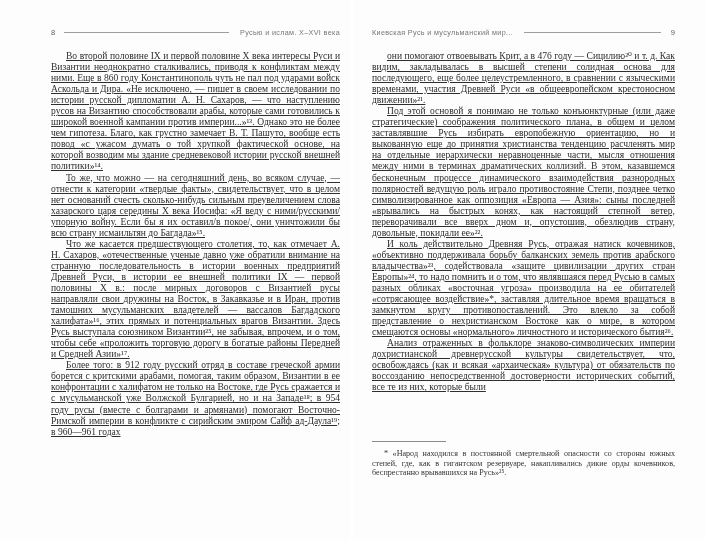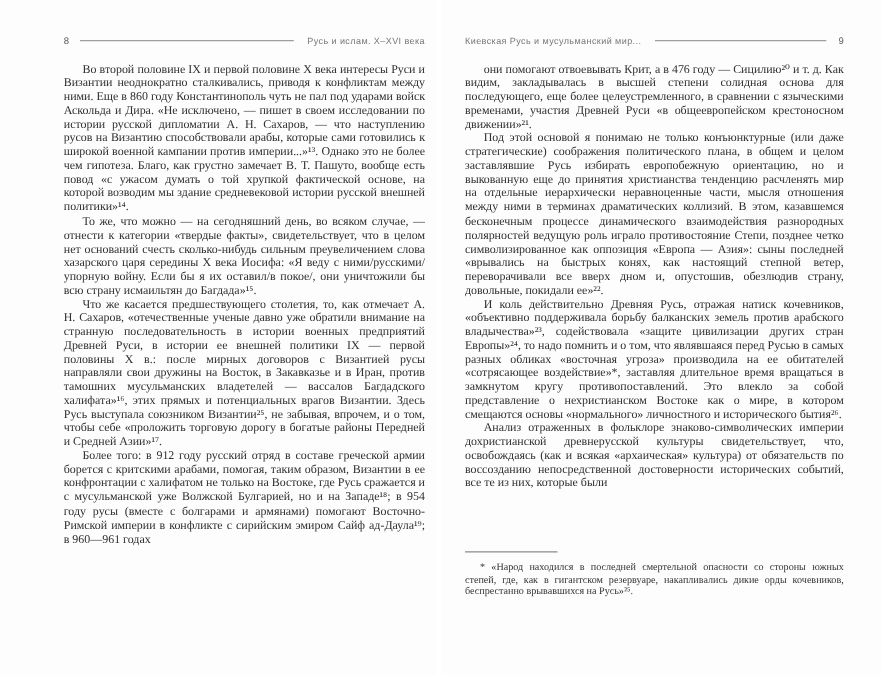--- a/index.html
+++ b/index.html
@@ -73,20 +73,21 @@
     text-align: justify;
     hyphens: manual;
     color: #2f2f2f;
   }
   .page-right .body { margin-top: 10px; }
 
   .body p {
     margin: 0;
     text-indent: 15px;
     text-align: justify;
+    text-decoration: underline;
   }
 
   
   .footnote-zone {
     position: absolute;
     left: 19px;
     right: 30px;
     bottom: 62px;
   }
   .fn-rule {
@@ -118,21 +119,21 @@
 </head>
 <body>
 
 <div class="spread">
 
   <div class="page page-left">
 
     <div class="runhead runhead-left">
       <span class="folio">8</span>
       <span class="rule"></span>
-      <span class="title">Русь и ислам. X–XVI века</span>
+      <span class="title">Русью и ислам. X–XVI века</span>
     </div>
 
     <div class="body">
       <p>Во второй половине IX и первой половине X века интересы Руси и Византии неоднократно сталкивались, приводя к конфликтам между ними. Еще в 860 году Константинополь чуть не пал под ударами войск Аскольда и Дира. «Не исключено, — пишет в своем исследовании по истории русской дипломатии А. Н. Сахаров, — что наступлению русов на Византию способствовали арабы, которые сами готовились к широкой военной кампании против империи...»¹³. Однако это не более чем гипотеза. Благо, как грустно замечает В. Т. Пашуто, вообще есть повод «с ужасом думать о той хрупкой фактической основе, на которой возводим мы здание средневековой истории русской внешней политики»¹⁴.</p>
       <p>То же, что можно — на сегодняшний день, во всяком случае, — отнести к категории «твердые факты», свидетельствует, что в целом нет оснований счесть сколько-нибудь сильным преувеличением слова хазарского царя середины X века Иосифа: «Я веду с ними/русскими/упорную войну. Если бы я их оставил/в покое/, они уничтожили бы всю страну исмаильтян до Багдада»¹⁵.</p>
       <p>Что же касается предшествующего столетия, то, как отмечает А. Н. Сахаров, «отечественные ученые давно уже обратили внимание на странную последовательность в истории военных предприятий Древней Руси, в истории ее внешней политики IX — первой половины X в.: после мирных договоров с Византией русы направляли свои дружины на Восток, в Закавказье и в Иран, против тамошних мусульманских владетелей — вассалов Багдадского халифата»¹⁶, этих прямых и потенциальных врагов Византии. Здесь Русь выступала союзником Византии²⁵, не забывая, впрочем, и о том, чтобы себе «проложить торговую дорогу в богатые районы Передней и Средней Азии»¹⁷.</p>
       <p>Более того: в 912 году русский отряд в составе греческой армии борется с критскими арабами, помогая, таким образом, Византии в ее конфронтации с халифатом не только на Востоке, где Русь сражается и с мусульманской уже Волжской Булгарией, но и на Западе¹⁸; в 954 году русы (вместе с болгарами и армянами) помогают Восточно-Римской империи в конфликте с сирийским эмиром Сайф ад-Даула¹⁹; в 960—961 годах</p>
     </div>
 
   </div>
@@ -149,18 +150,18 @@
 
     <div class="body">
       <p>они помогают отвоевывать Крит, а в 476 году — Сицилию²⁰ и т. д. Как видим, закладывалась в высшей степени солидная основа для последующего, еще более целеустремленного, в сравнении с языческими временами, участия Древней Руси «в общеевропейском крестоносном движении»²¹.</p>
       <p>Под этой основой я понимаю не только конъюнктурные (или даже стратегические) соображения политического плана, в общем и целом заставлявшие Русь избирать европобежную ориентацию, но и выкованную еще до принятия христианства тенденцию расчленять мир на отдельные иерархически неравноценные части, мысля отношения между ними в терминах драматических коллизий. В этом, казавшемся бесконечным процессе динамического взаимодействия разнородных полярностей ведущую роль играло противостояние Степи, позднее четко символизированное как оппозиция «Европа — Азия»: сыны последней «врывались на быстрых конях, как настоящий степной ветер, переворачивали все вверх дном и, опустошив, обезлюдив страну, довольные, покидали ее»²².</p>
       <p>И коль действительно Древняя Русь, отражая натиск кочевников, «объективно поддерживала борьбу балканских земель против арабского владычества»²³, содействовала «защите цивилизации других стран Европы»²⁴, то надо помнить и о том, что являвшаяся перед Русью в самых разных обликах «восточная угроза» производила на ее обитателей «сотрясающее воздействие»*, заставляя длительное время вращаться в замкнутом кругу противопоставлений. Это влекло за собой представление о нехристианском Востоке как о мире, в котором смещаются основы «нормального» личностного и исторического бытия²⁶.</p>
       <p>Анализ отраженных в фольклоре знаково-символических империи дохристианской древнерусской культуры свидетельствует, что, освобождаясь (как и всякая «архаическая» культура) от обязательств по воссозданию непосредственной достоверности исторических событий, все те из них, которые были</p>
     </div>
 
     <div class="footnote-zone">
       <div class="fn-rule"></div>
-      <p class="footnote">* «Народ находился в последней смертельной опасности со стороны южных степей, где, как в гигантском резервуаре, накапливались дикие орды кочевников, беспрестанно врывавшихся на Русь»²⁵.</p>
+      <p class="footnote">* «Народ находился в постоянной смертельной опасности со стороны южных степей, где, как в гигантском резервуаре, накапливались дикие орды кочевников, беспрестанно врывавшихся на Русь»²⁵.</p>
     </div>
 
   </div>
 
 </div>
 
 </body></html>

